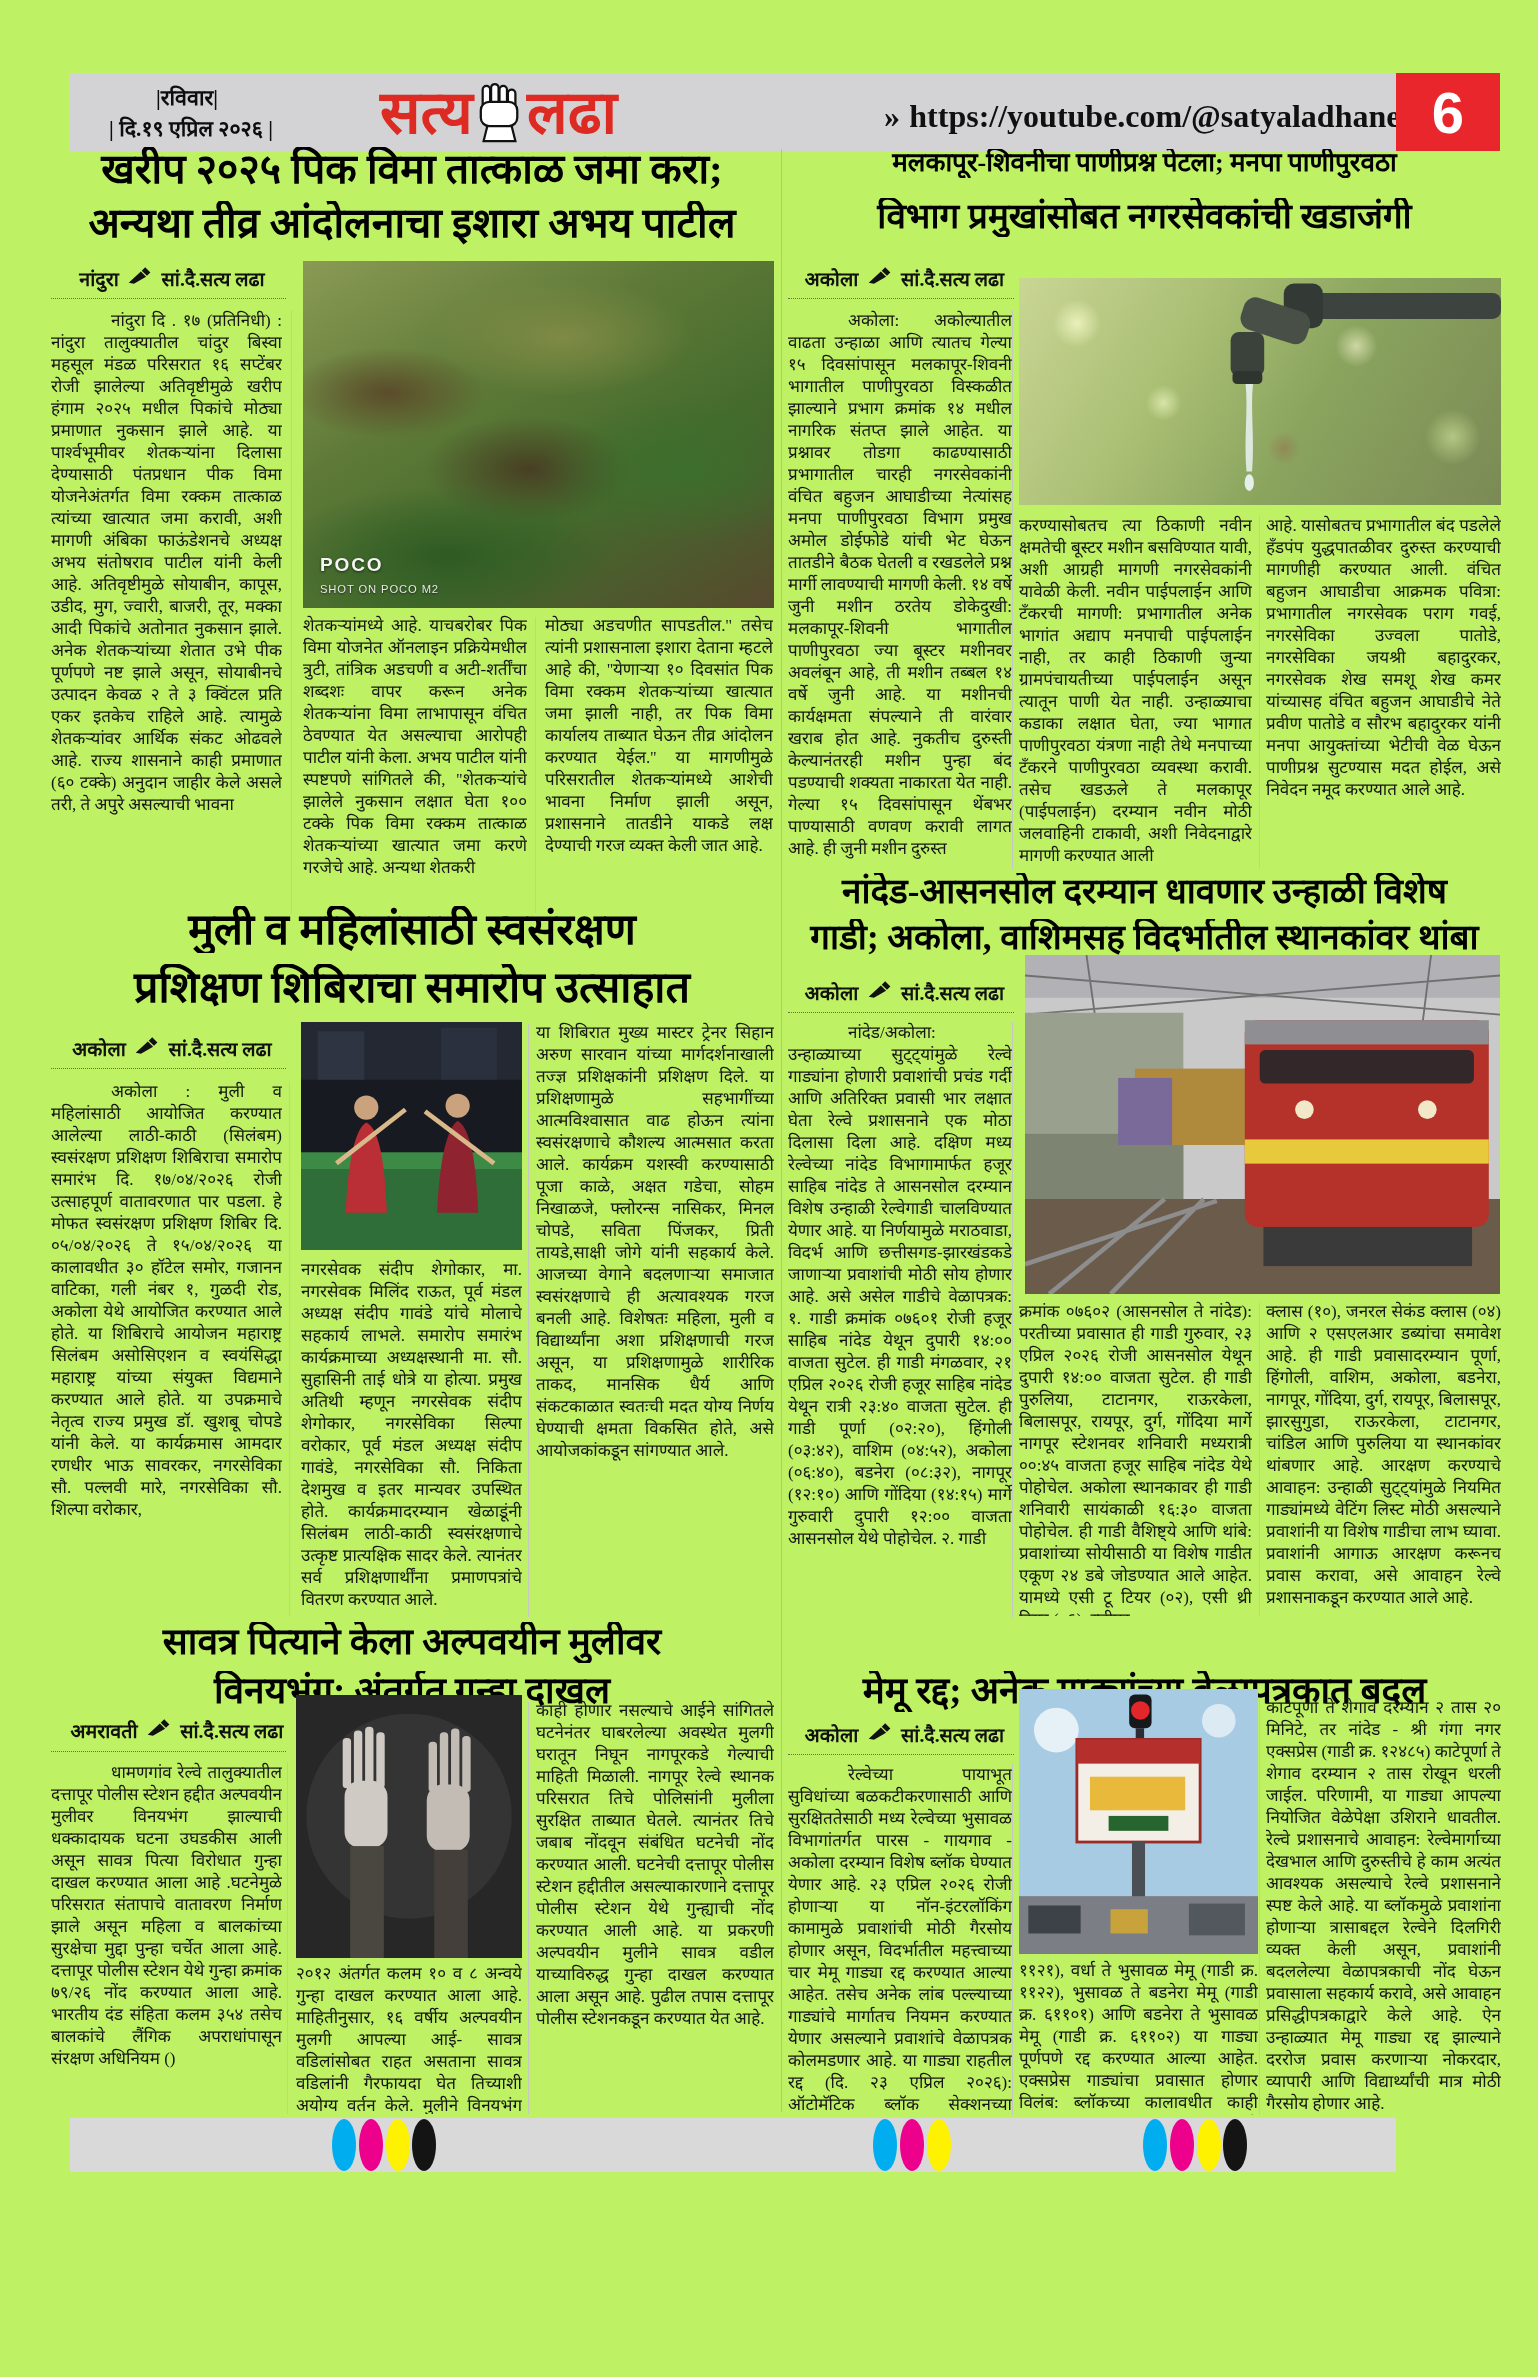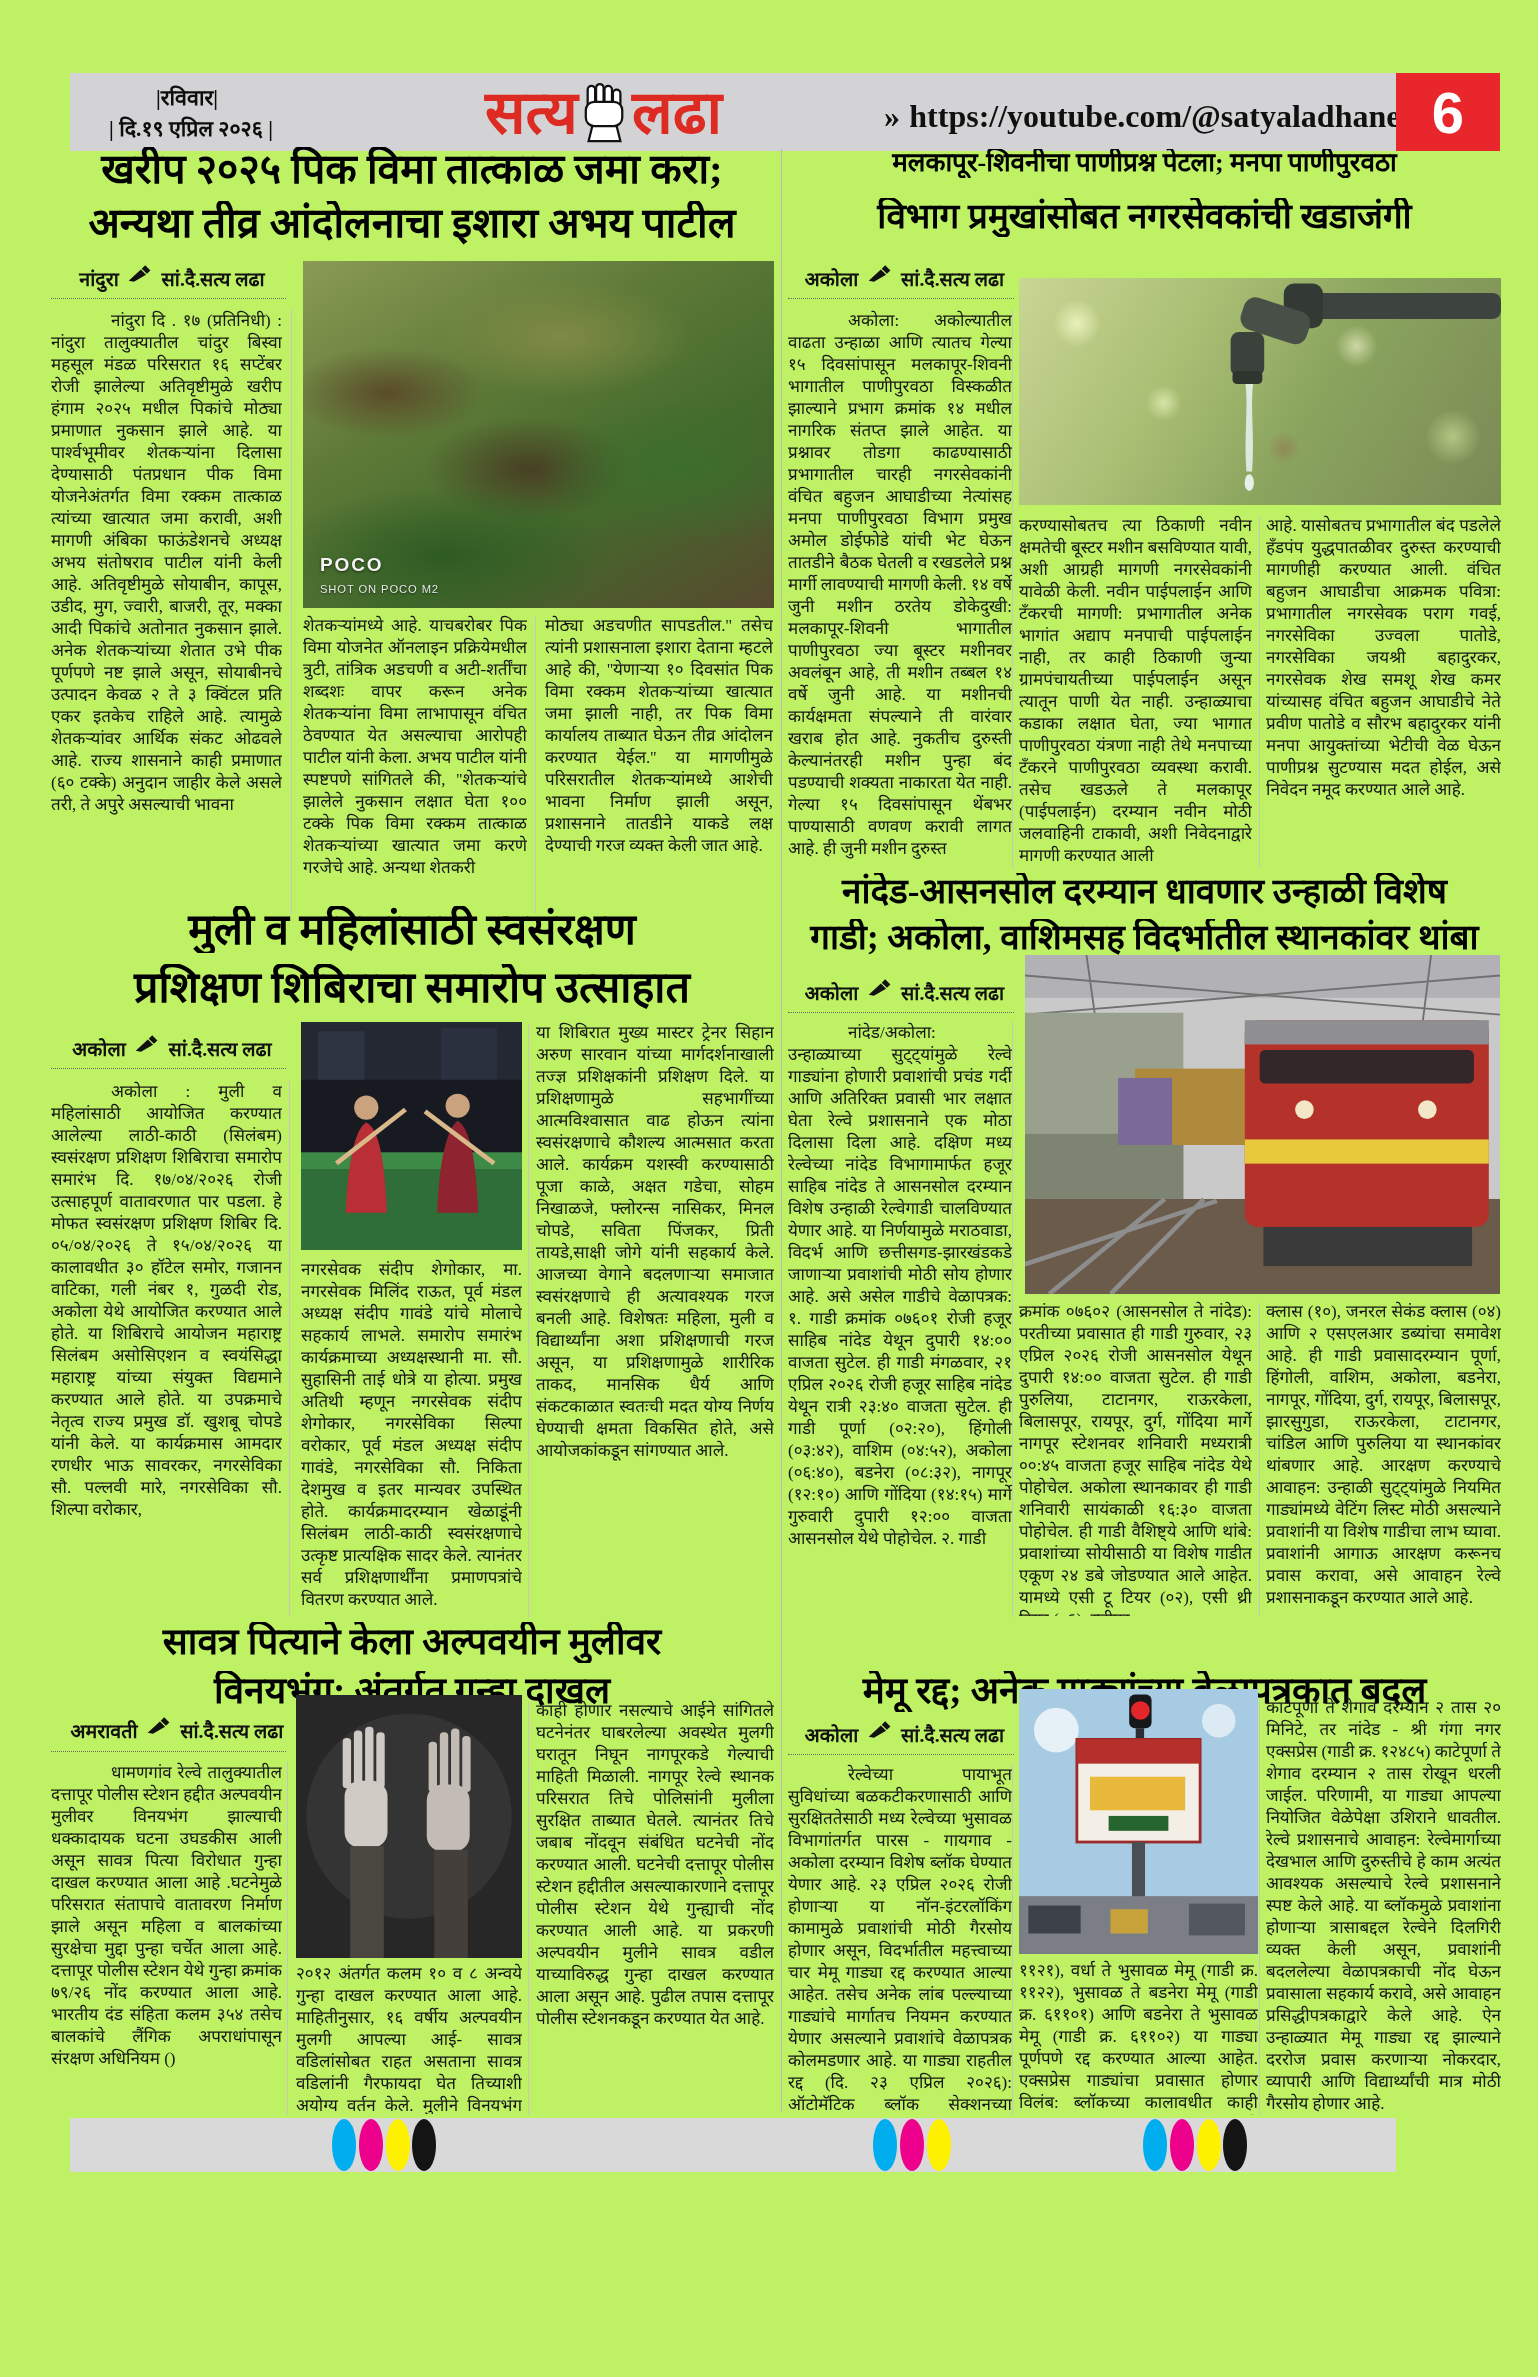--- a/index.html
+++ b/index.html
@@ -3,29 +3,29 @@
 <meta charset="utf-8">
 <style>
   *{margin:0;padding:0;box-sizing:border-box}
   html,body{background:#9a9a9a}
   .page{position:relative;width:1538px;height:2377px;background:#bef264;overflow:hidden;
         font-family:"Liberation Serif","DejaVu Serif",serif;color:#111}
   .abs{position:absolute}
   .headline{font-weight:900;color:#000;text-align:center;line-height:1.1;letter-spacing:0;overflow:hidden;white-space:nowrap}
   .body-col{font-size:17px;line-height:22px;text-align:justify;color:#151515;overflow:hidden}
   .indent{text-indent:60px}
-  .byline{display:flex;justify-content:center;gap:8.4px;font-size:19.6px;font-weight:700;color:#111;white-space:nowrap}
+  .byline{display:flex;align-items:center;justify-content:center;gap:8.4px;font-size:19.6px;font-weight:700;color:#111;white-space:nowrap}
   .dotted{border-bottom:1.9px dotted #6a6a6a;height:0}
   .vrule{width:0.9px;background:#c6c6c6}
   .photo{position:absolute;overflow:hidden}
   .photo svg{display:block;width:100%;height:100%}
   
   .hdr-bar{background:#d3d3d5}
   .hdr-small{font-size:21.4px;font-weight:700;text-align:center;color:#0d0d0d}
-  .masthead{display:flex;align-items:center;justify-content:flex-end;gap:5.6px}
+  .masthead{display:flex;align-items:center;justify-content:center;gap:5.6px}
   .masthead .word{font-size:60px;font-weight:900;color:#dd2a22;line-height:1}
   .url-row{display:flex;align-items:center;gap:9.3px;font-weight:700}
   .url-row .chev{font-size:32px;line-height:1;color:#101010}
   .url-row .url{font-size:32px;color:#101010}
   .pagebox{background:#e8262b;color:#fff;display:flex;align-items:center;justify-content:center;
            font-size:58px;font-weight:900;font-family:"Liberation Sans",sans-serif}
   
   .field-photo{background:
       radial-gradient(ellipse 140px 65px at 18% 38%, rgba(90,70,40,.9), rgba(90,70,40,0) 70%),
       radial-gradient(ellipse 186px 84px at 55% 22%, rgba(130,140,70,.9), rgba(130,140,70,0) 70%),

